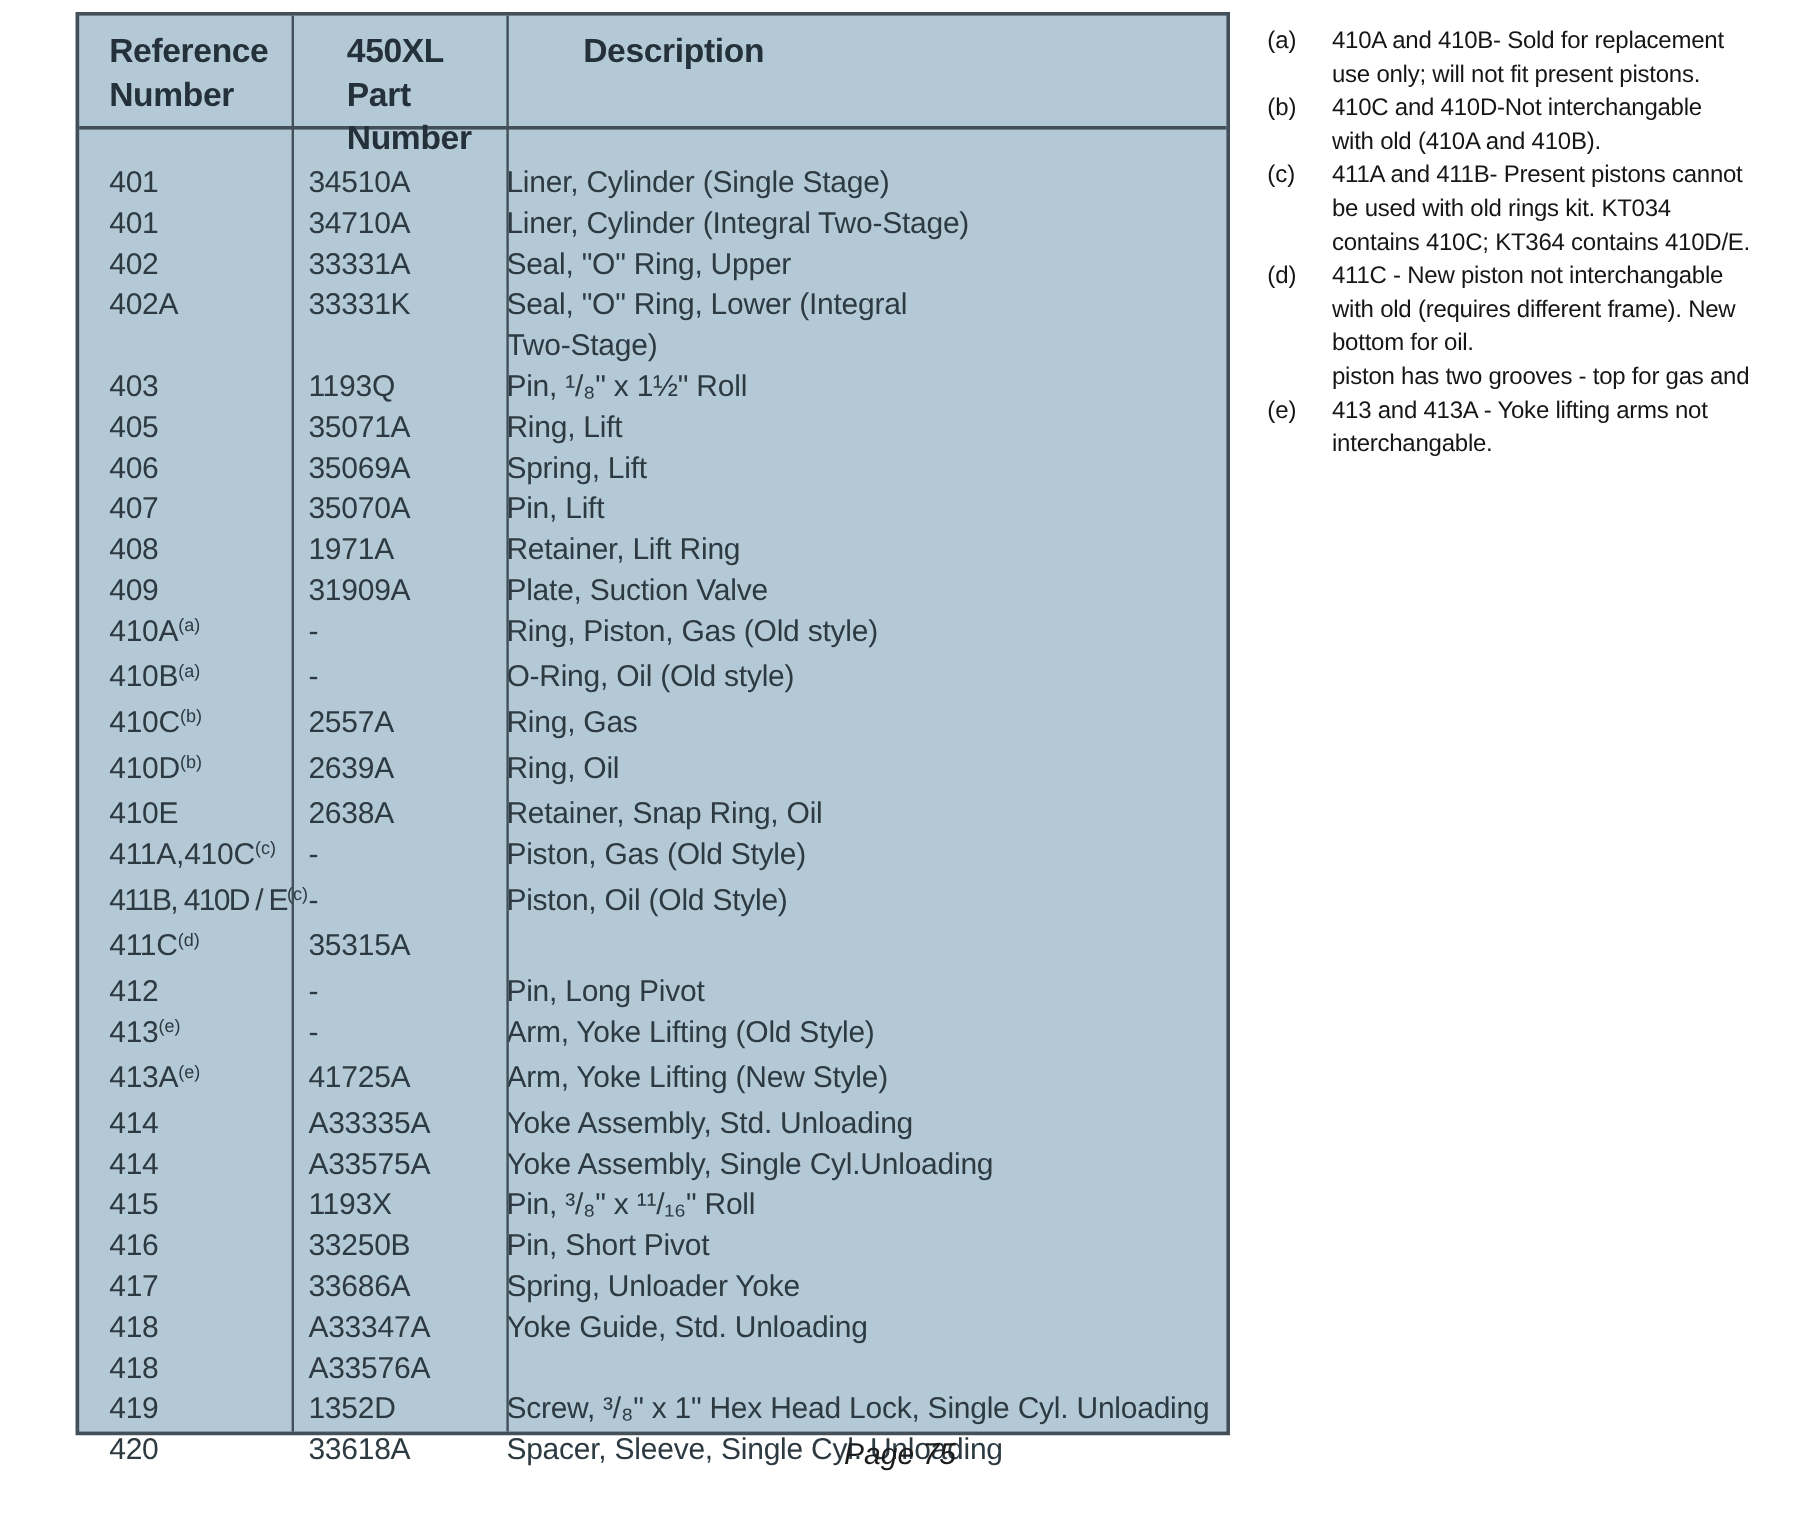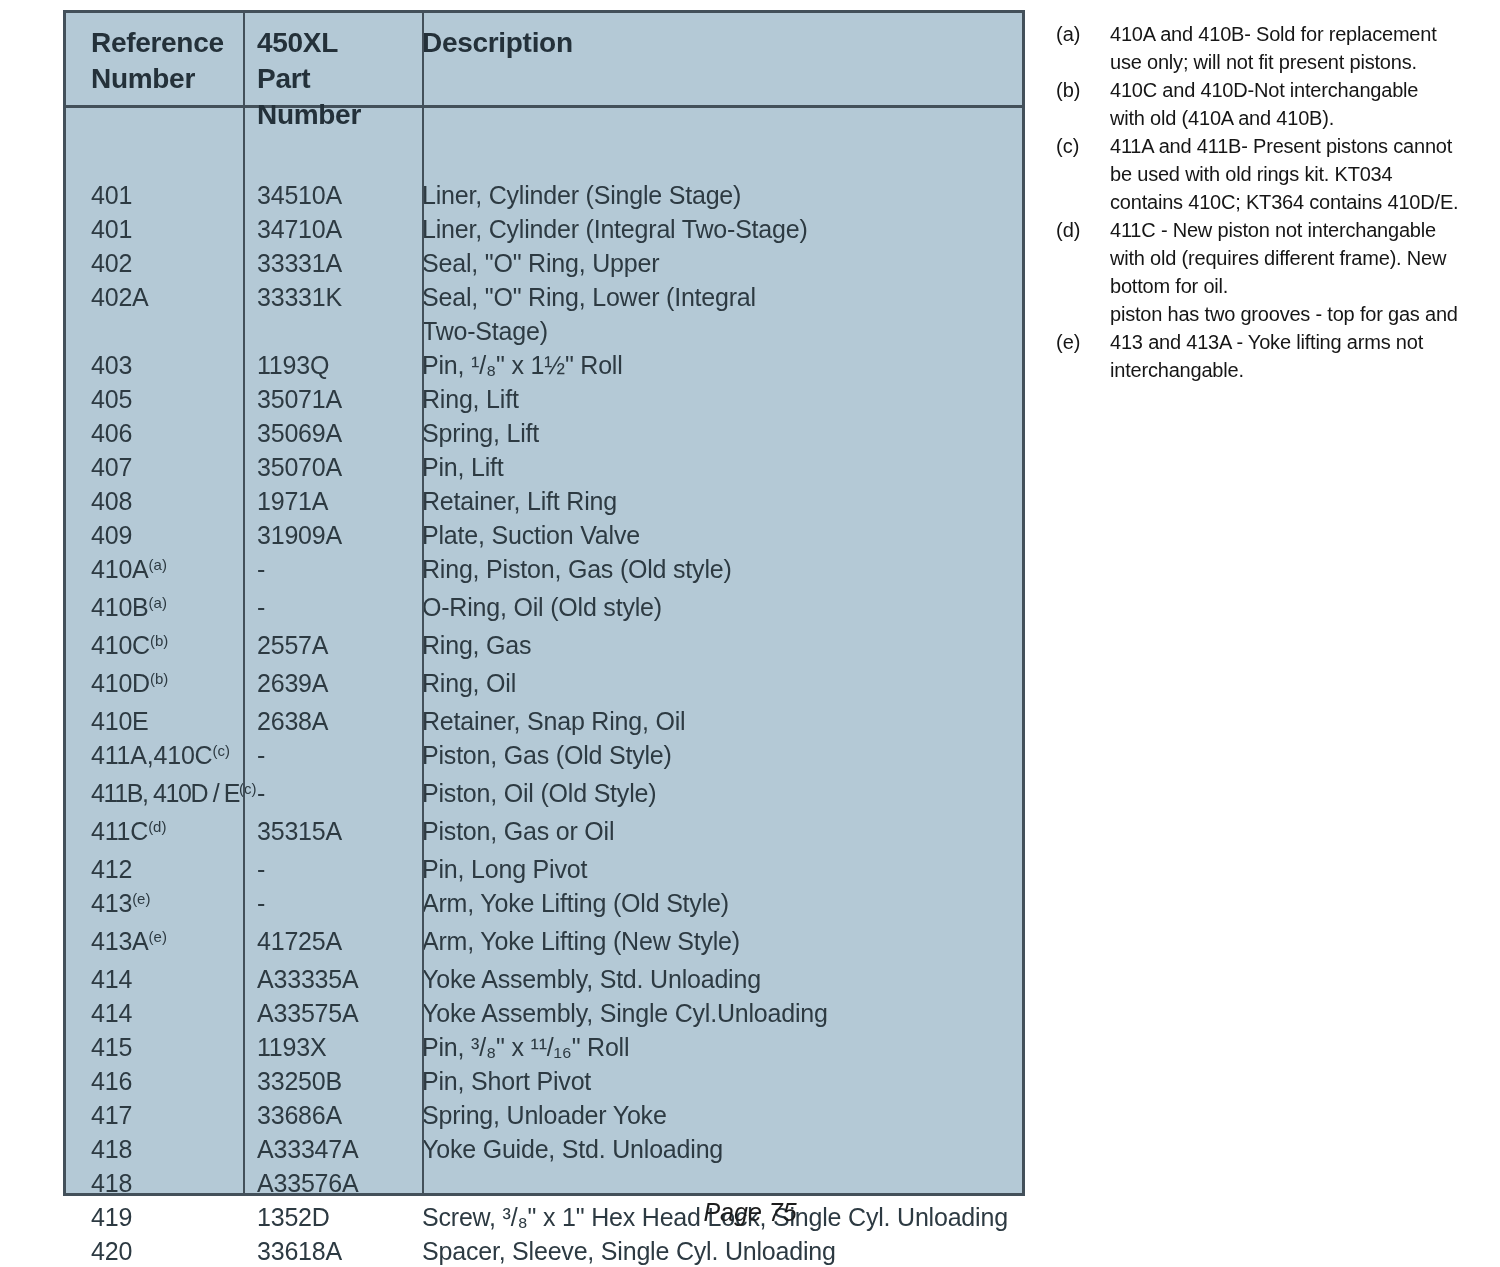--- a/index.html
+++ b/index.html
@@ -26,40 +26,40 @@
     position: absolute; top: 0; bottom: 0; width: 2px;
     background: #43505a; z-index: 2;
   }
   .col-div.c1 { left: 177px; }
   .col-div.c2 { left: 356px; }
 
   .thead {
     display: flex;
     height: 92px;
     border-bottom: 3px solid #43505a;
+    gap: 32px;
   }
   .thead .cell {
     padding-top: 12px;
     font-weight: bold;
     font-size: 28px;
     line-height: 36px;
     color: #24313a;
     letter-spacing: -0.3px;
   }
 
   .c-ref  { width: 177px; padding-left: 25px; box-sizing: border-box; flex: none; }
   .c-part { width: 143px; padding-left: 14px; box-sizing: border-box; flex: none; }
   .c-desc { flex: 1; padding-left: 36px; box-sizing: border-box; min-width: 0; }
 
   .tbody {
     padding-top: 27px;
     font-size: 25px;
     color: #2d3a42;
     letter-spacing: -0.2px;
-    margin-top: 43px;
   }
   .trow { display: flex; align-items: flex-start; line-height: 34px; }
   .trow .c-ref, .trow .c-part { white-space: nowrap; }
   .desc-line { white-space: nowrap; }
   .sup {
     font-size: 15px;
     position: relative; top: -8px;
     letter-spacing: 0;
   }
   .condensed { letter-spacing: -1.4px; }
@@ -246,23 +246,20 @@
     <div class="c-ref condensed"><span class="ref-text">411B, 410D / E</span><span class="sup">(c)</span></div>
     <div class="c-part">-</div>
     <div class="c-desc">
             <div class="desc-line">Piston, Oil (Old Style)</div>
           </div>
   </div>
 
   <div class="trow">
     <div class="c-ref"><span class="ref-text">411C</span><span class="sup">(d)</span></div>
     <div class="c-part">35315A</div>
-    <div class="c-desc">
-            <div class="desc-line">Piston, Gas or Oil</div>
-          </div>
   </div>
 
   <div class="trow">
     <div class="c-ref"><span class="ref-text">412</span></div>
     <div class="c-part">-</div>
     <div class="c-desc">
             <div class="desc-line">Pin, Long Pivot</div>
           </div>
   </div>
 

